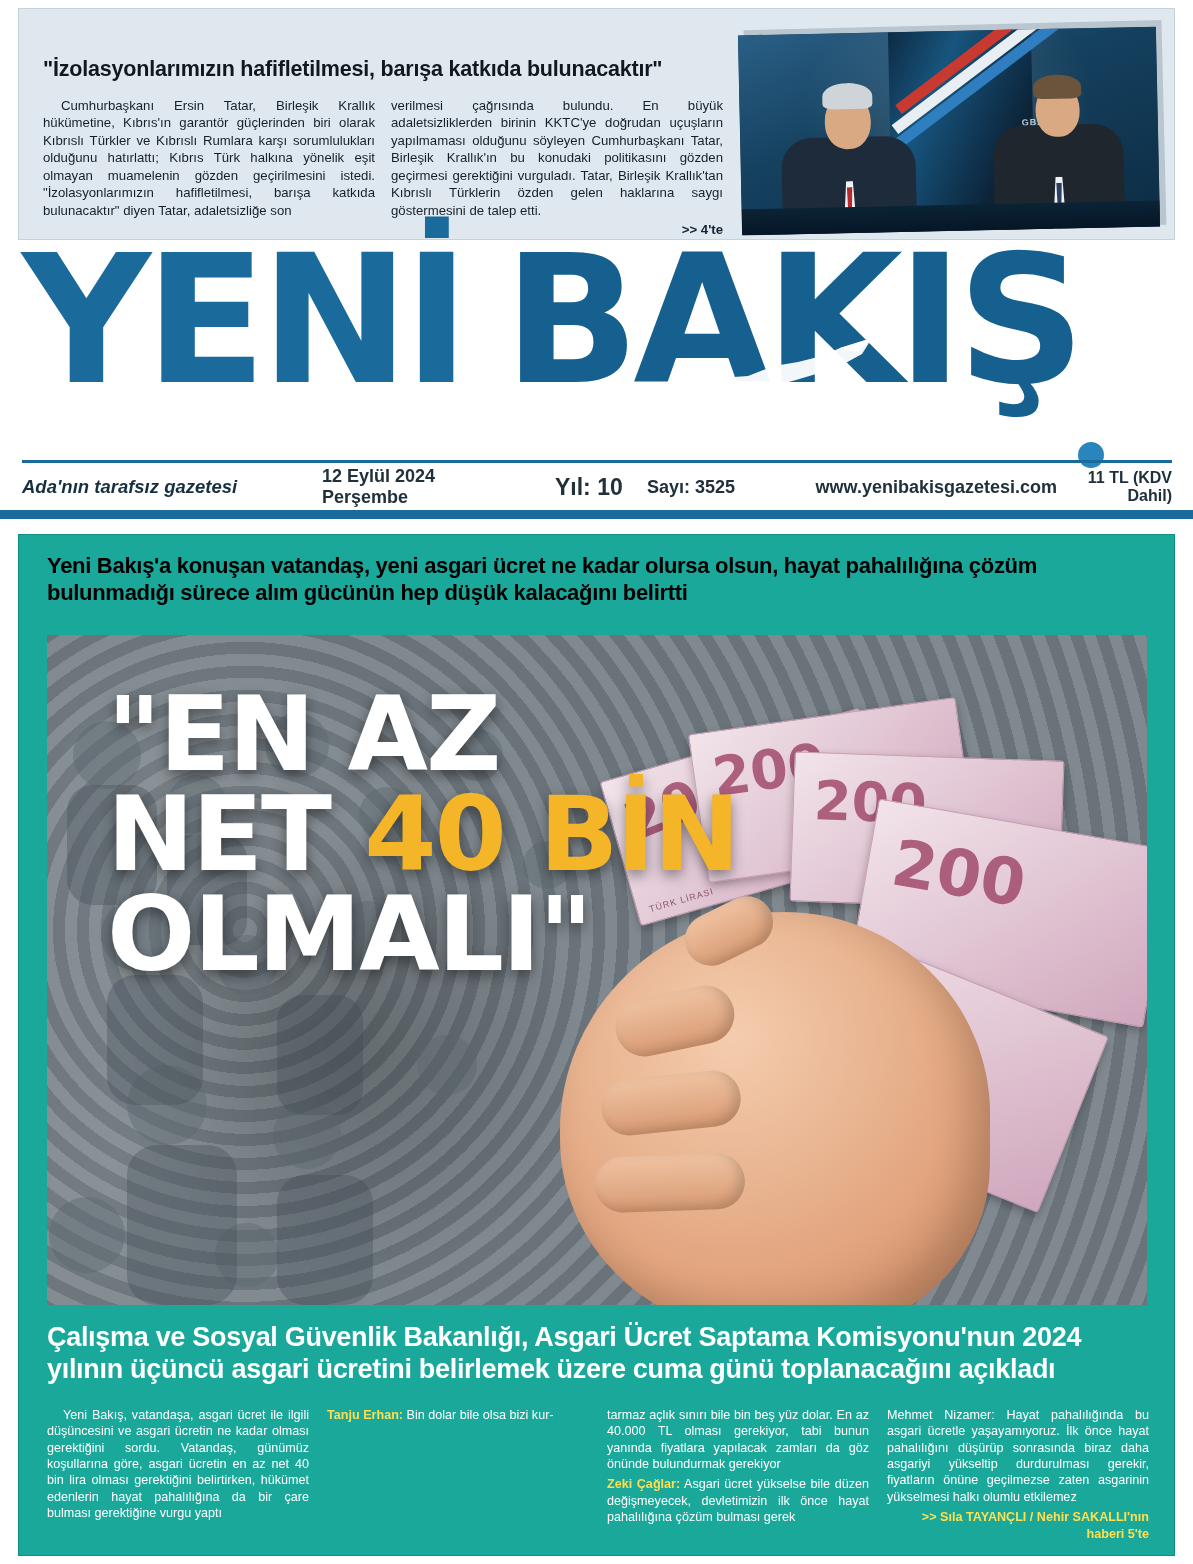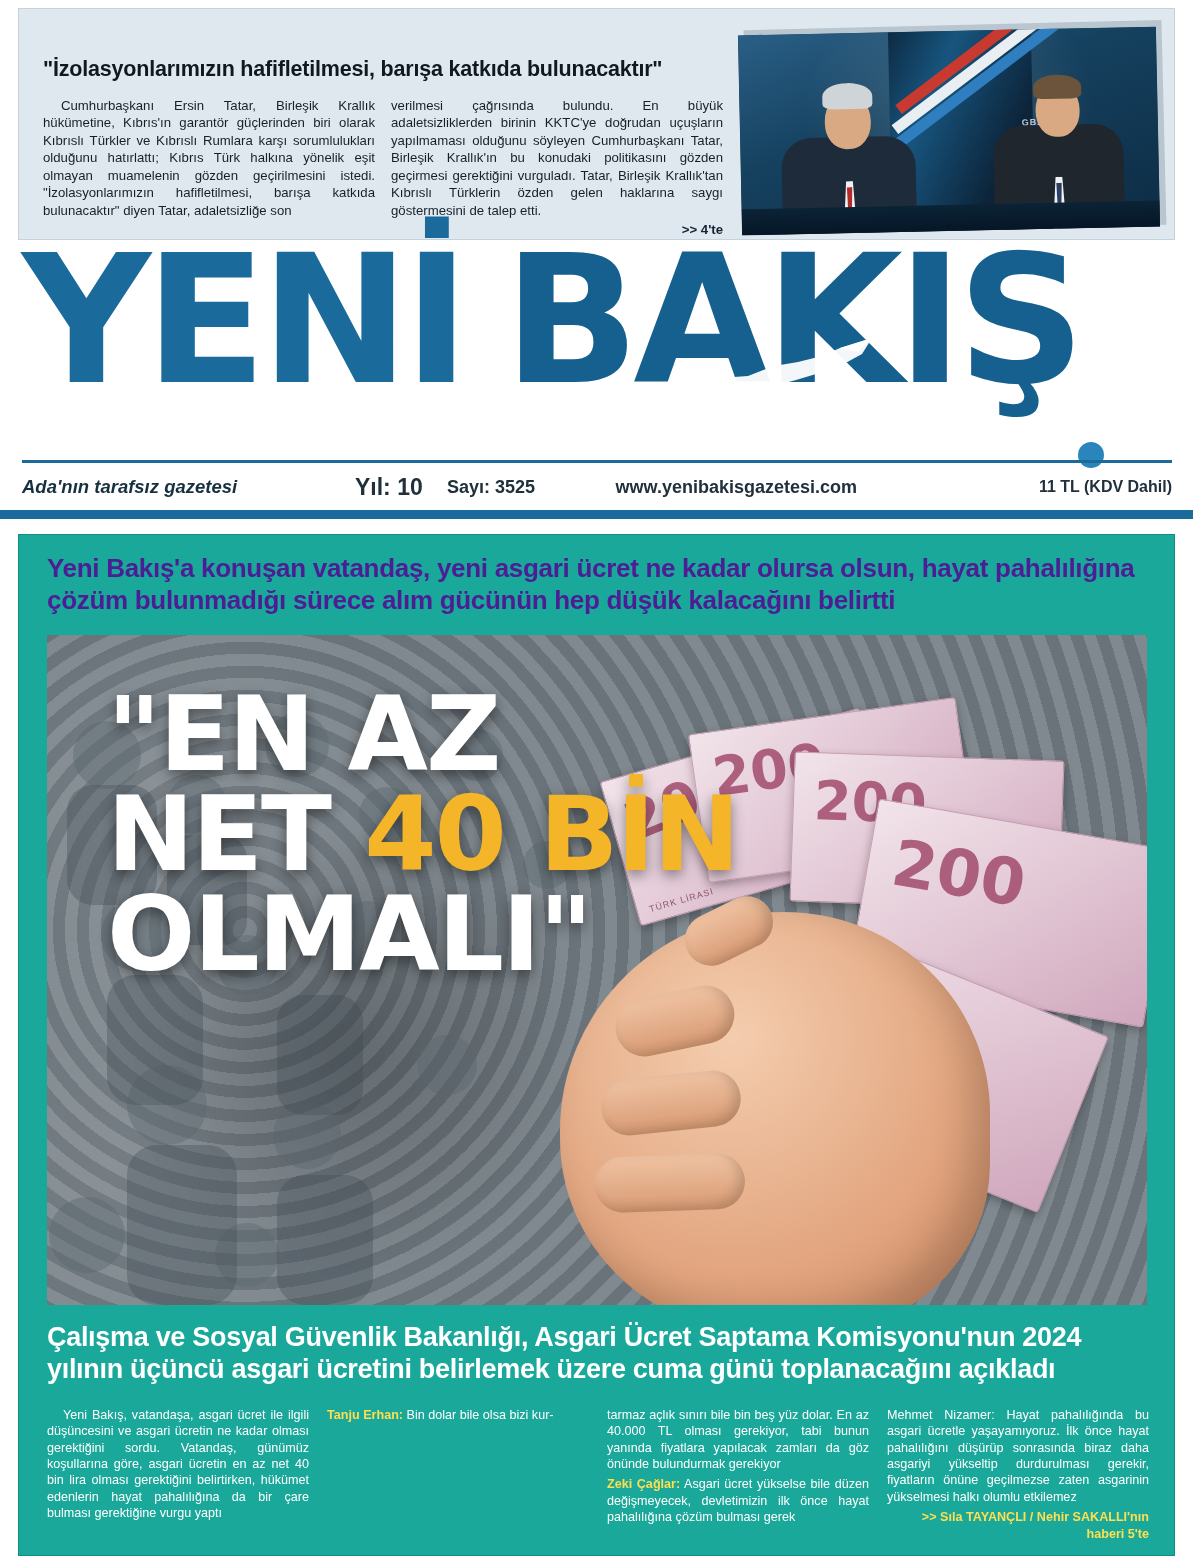--- a/index.html
+++ b/index.html
@@ -201,24 +201,24 @@
     position: absolute;
     left: 18px; top: 534px;
     width: 1157px; height: 1022px;
     background: #1aa89a;
     border: 1px solid #0f8f83;
   }
   .kicker {
     position: absolute;
     left: 28px; top: 18px;
     width: 1100px;
-    font-size: 26px;
+    font-size: 22px;
     font-weight: bold;
     line-height: 1.22;
-    color: #4c1d95;
+    color: #000000;
     letter-spacing: -0.3px;
   }
   .photo {
     position: absolute;
     left: 28px; top: 100px;
     width: 1100px; height: 670px;
     overflow: hidden;
     background: #5d6c74;
   }
   .crowd {
@@ -366,20 +366,21 @@
     <svg class="cyprus-map" viewBox="0 0 190 78">
       <path d="M6 52 L30 42 L58 40 L84 30 L108 26 L132 20 L150 12 L182 2 L172 18 L150 30 L126 38 L106 44 L84 50 L70 58 L52 62 L34 66 L18 62 Z" fill="#ffffff" opacity="0.95"></path>
       <path d="M150 12 L182 2 L168 16 Z" fill="#ffffff"></path>
     </svg>
 
     <div class="reg-dot"></div>
     <div class="mast-rule-top"></div>
 
     <div class="mast-info">
       <div class="slogan">Ada'nın tarafsız gazetesi</div>
+      <div class="date">12 Eylül 2024 Perşembe</div>
       <div class="year">Yıl: 10</div>
       <div class="issue">Sayı: 3525</div>
       <div class="web">www.yenibakisgazetesi.com</div>
       <div class="price">11 TL (KDV Dahil)</div>
     </div>
 
     <div class="mast-rule-bottom"></div>
   </div>
 
   <div class="main-box">

